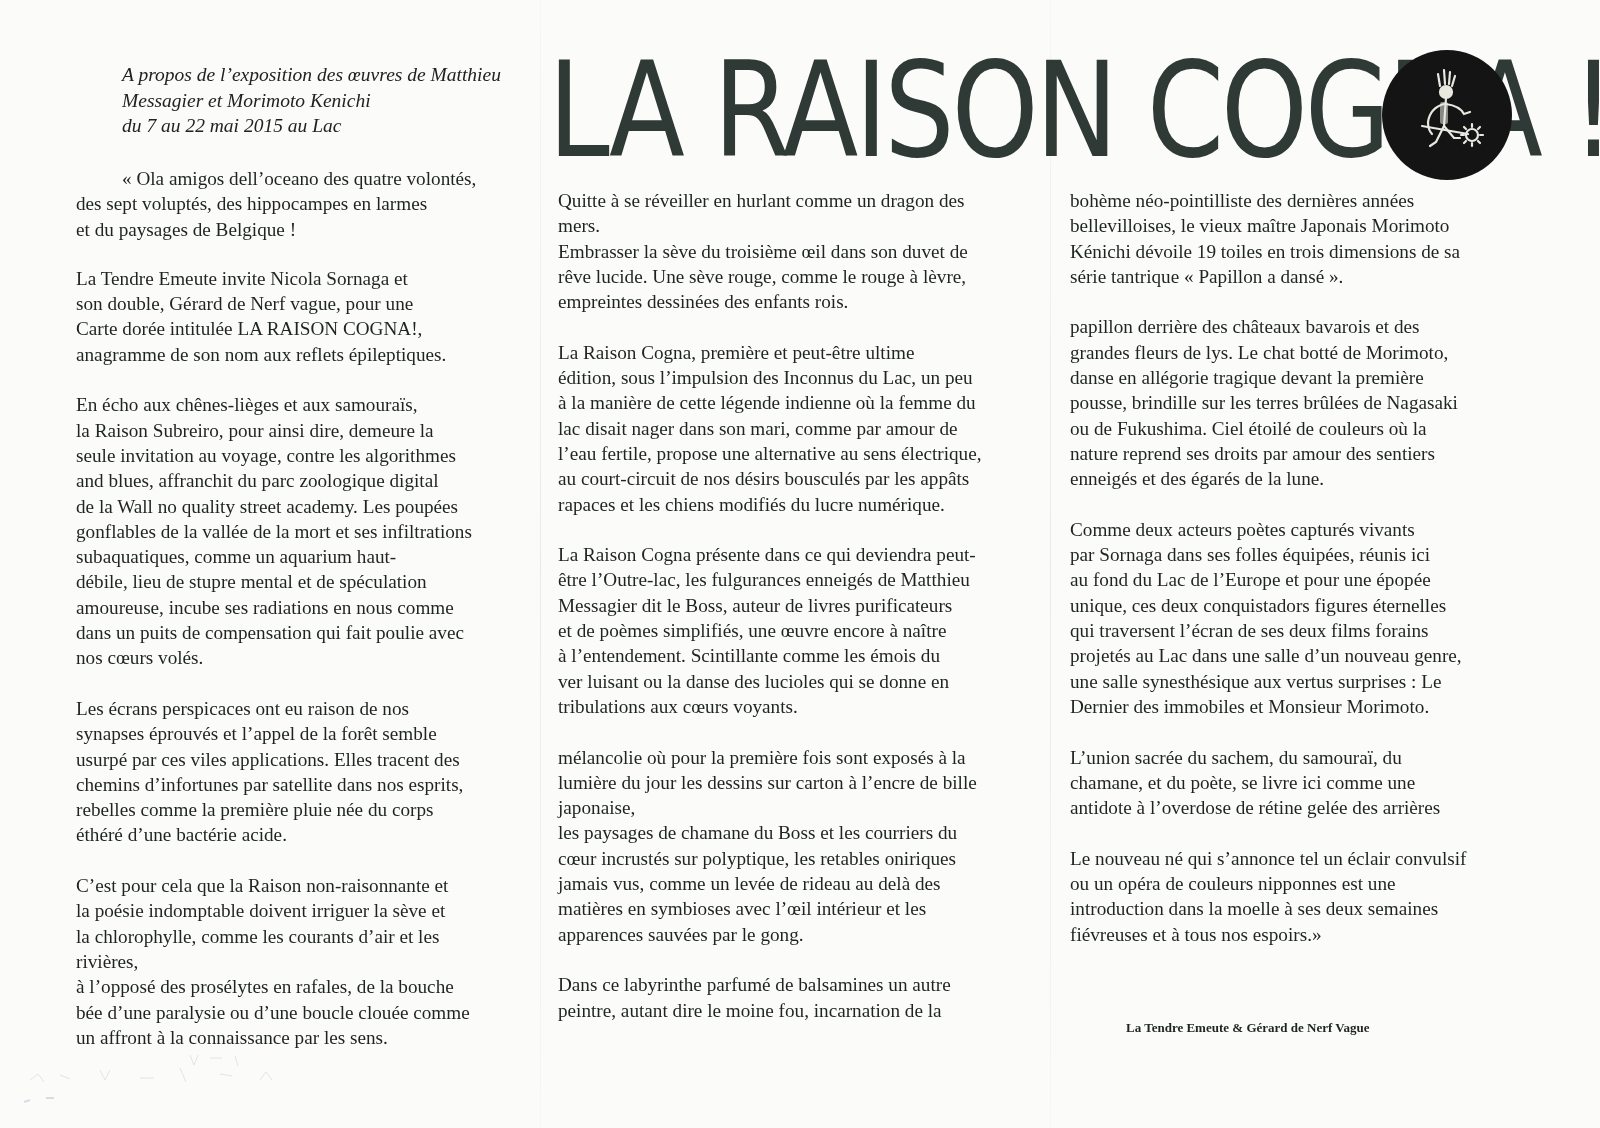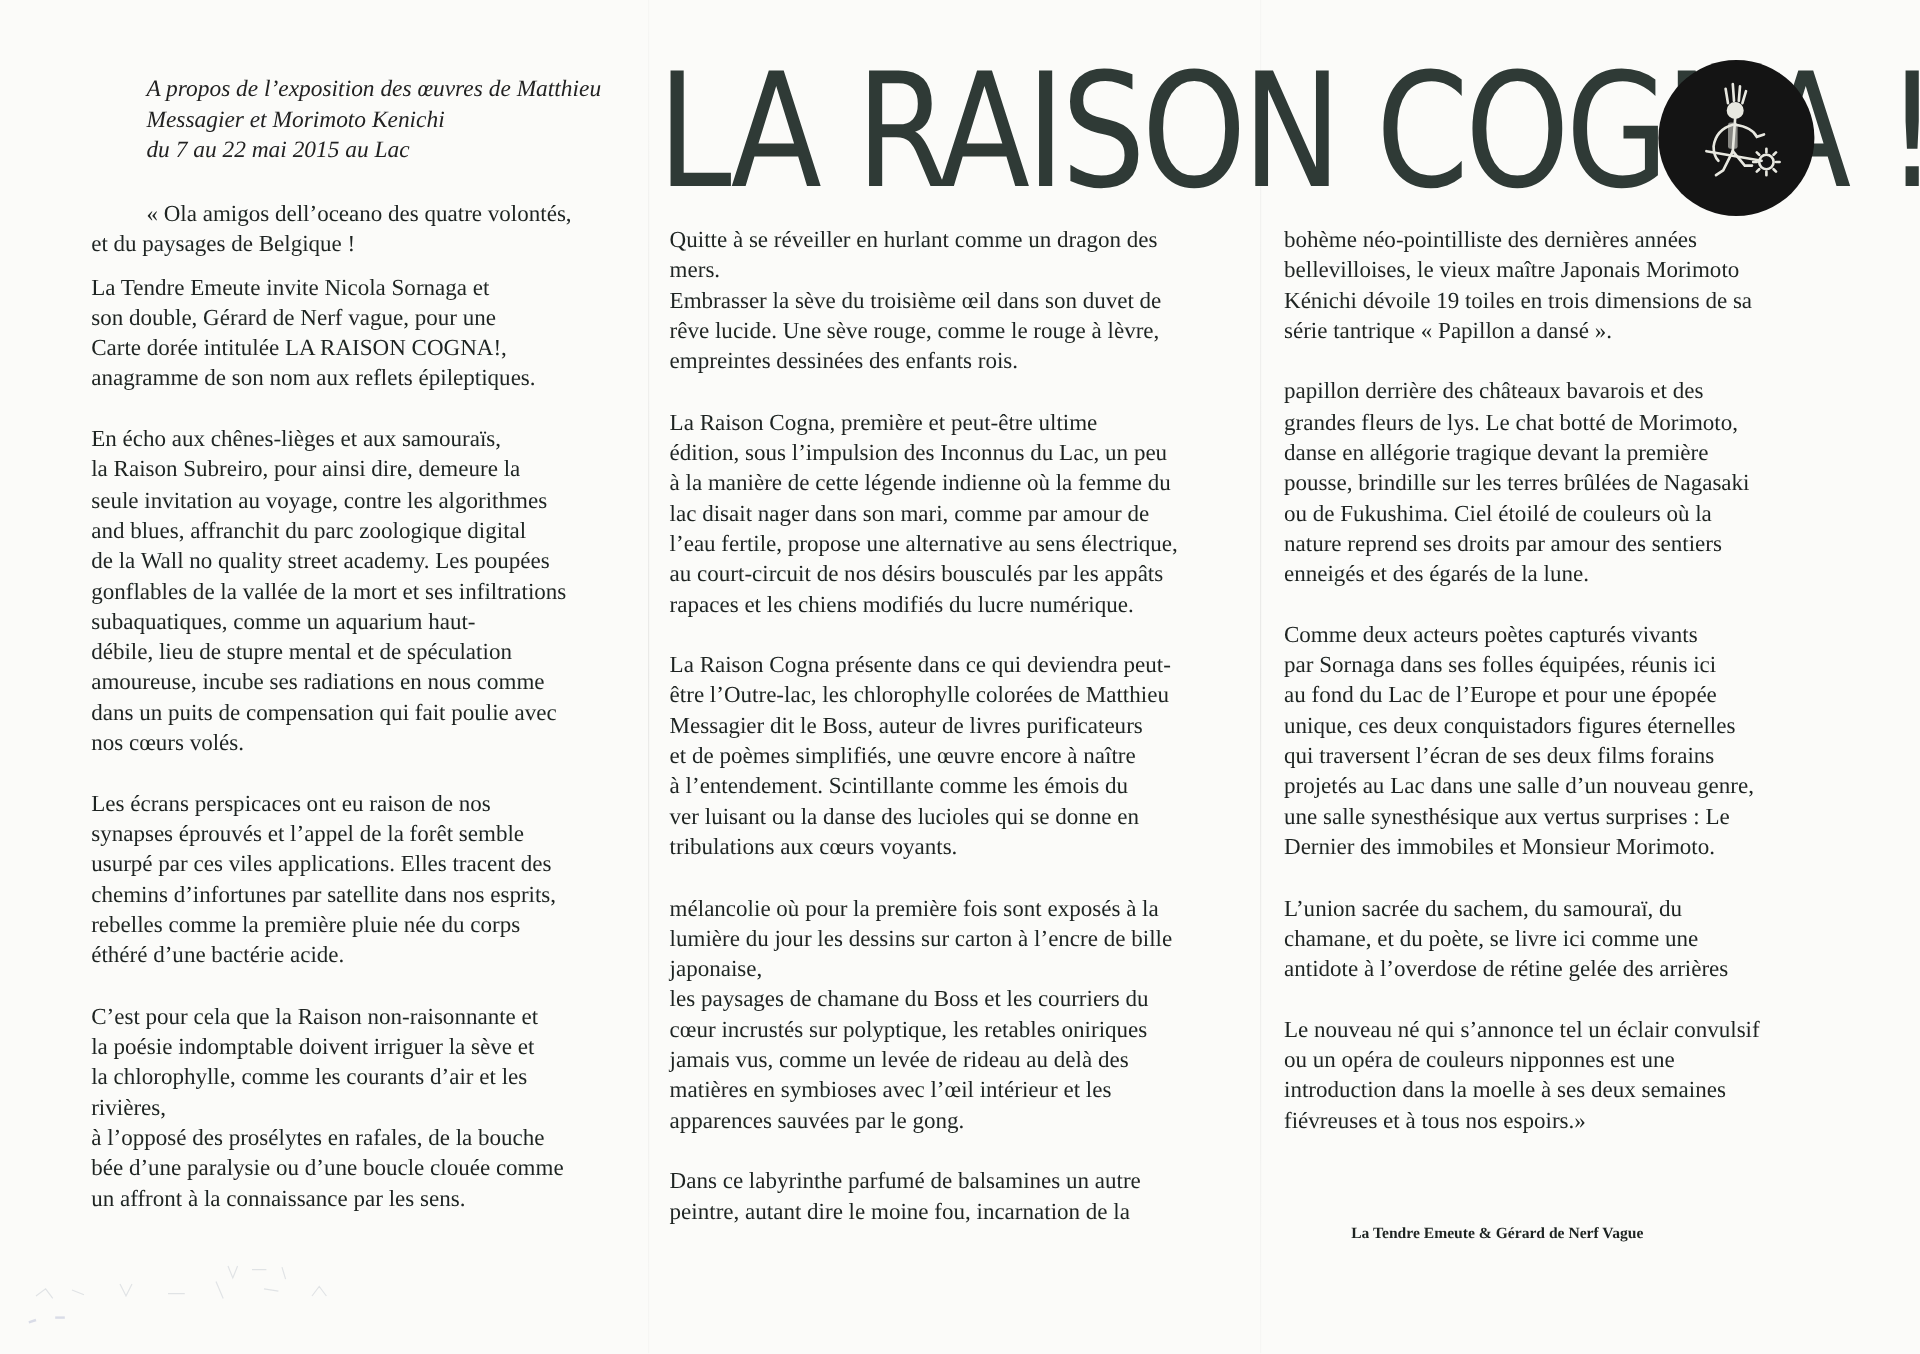--- a/index.html
+++ b/index.html
@@ -81,22 +81,23 @@
       <circle cx="80" cy="75" r="6"></circle>
       <path d="M80 67 v-3 M80 83 v3 M72 75 h-3 M88 75 h3 M86 69 l2 -2 M74 81 l-2 2 M86 81 l2 2 M74 69 l-2 -2"></path>
     </g>
     <g fill="#e8e8e0" opacity="0.55">
       <rect x="48" y="42" width="8" height="22" rx="2"></rect>
     </g>
   </svg>
 </div>
 
 <div class="col col1">
-  <p class="indent" style="margin-bottom:11px">
+  <p class="indent" style="margin-bottom:24px">
     <span class="line">« Ola amigos dell’oceano des quatre volontés,</span>
+    <span class="line" style="margin-left:-46px">des sept voluptés,  des hippocampes en larmes</span>
     <span class="line" style="margin-left:-46px">et du paysages de Belgique !</span>
   </p>
   <p>
     <span class="line">La Tendre Emeute invite Nicola Sornaga et</span>
     <span class="line">son double,   Gérard de Nerf vague, pour une</span>
     <span class="line">Carte dorée intitulée LA RAISON COGNA!,</span>
     <span class="line">anagramme de son nom aux reflets épileptiques.</span>
   </p>
   <p>
     <span class="line"> En écho aux chênes-lièges et aux samouraïs,</span>
@@ -142,21 +143,21 @@
     <span class="line">La Raison Cogna, première et peut-être ultime</span>
     <span class="line">édition,  sous l’impulsion des Inconnus du Lac, un peu</span>
     <span class="line">à la manière de cette légende indienne où la femme du</span>
     <span class="line">lac disait nager dans son mari, comme par amour de</span>
     <span class="line">l’eau fertile, propose une alternative au sens électrique,</span>
     <span class="line">au court-circuit de nos désirs bousculés par les appâts</span>
     <span class="line">rapaces et les chiens modifiés du lucre numérique.</span>
   </p>
   <p>
     <span class="line">La Raison Cogna présente dans ce qui deviendra peut-</span>
-    <span class="line">être l’Outre-lac, les chlorophylle colorées de Matthieu</span>
+    <span class="line">être l’Outre-lac, les fulgurances enneigés de Matthieu</span>
     <span class="line">Messagier dit le Boss, auteur de livres purificateurs</span>
     <span class="line">et de poèmes simplifiés, une œuvre encore à naître</span>
     <span class="line">à l’entendement. Scintillante comme les émois du</span>
     <span class="line">ver luisant ou la danse des lucioles qui se donne en</span>
     <span class="line">tribulations  aux cœurs voyants.</span>
   </p>
   <p>
     <span class="line">mélancolie où pour la première fois sont exposés  à la</span>
     <span class="line">lumière du jour les dessins sur carton à l’encre de bille</span>
     <span class="line">japonaise,</span>

